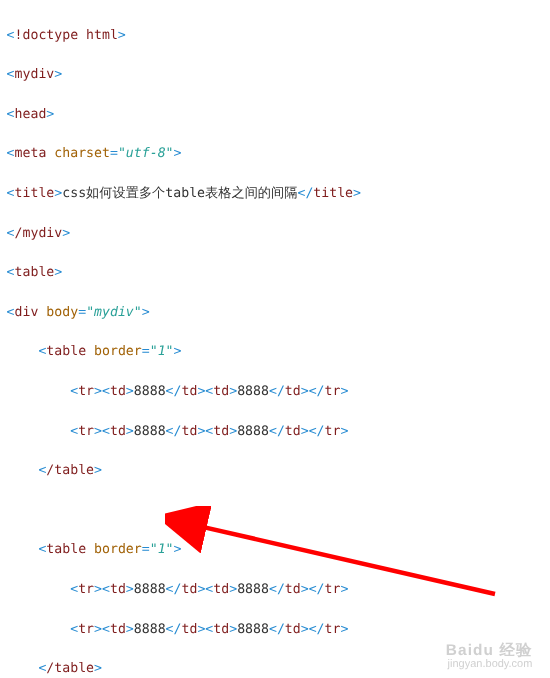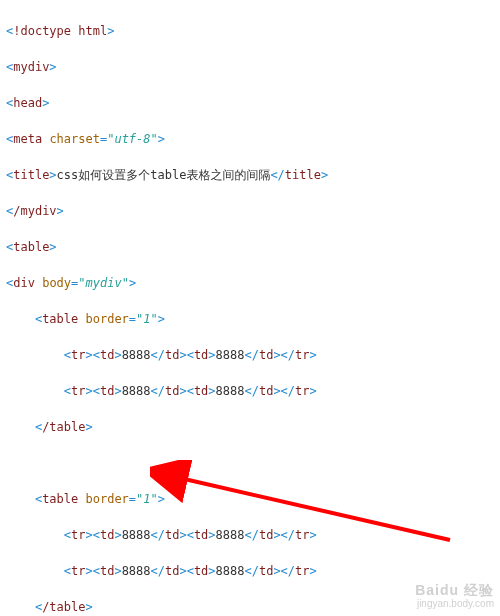--- a/index.html
+++ b/index.html
@@ -15,21 +15,21 @@
 }
 .code{padding:4px 6px;white-space:pre}
 .t-punct{color:#268bd2}
 .t-tag{color:#7f1d1d}
 .t-attr{color:#a16207}
 .t-str{color:#2aa198;font-style:italic}
 .t-text{color:#333}
 .blank{height:18px}
 .arrow{position:absolute;pointer-events:none}
 .watermark{
-  position:absolute;right:6px;bottom:6px;
+  position:absolute;right:16px;bottom:6px;
   font-family:Arial,sans-serif;font-size:10px;
   color:#d0d0d0;text-align:right;line-height:13px;
 }
 .watermark .brand{font-size:14px;font-weight:bold;letter-spacing:1px}
 </style>
 </head>
 <body>
 
 <div class="code">
 <div><span class="t-punct">&lt;</span><span class="t-tag">!doctype html</span><span class="t-punct">&gt;</span></div>

